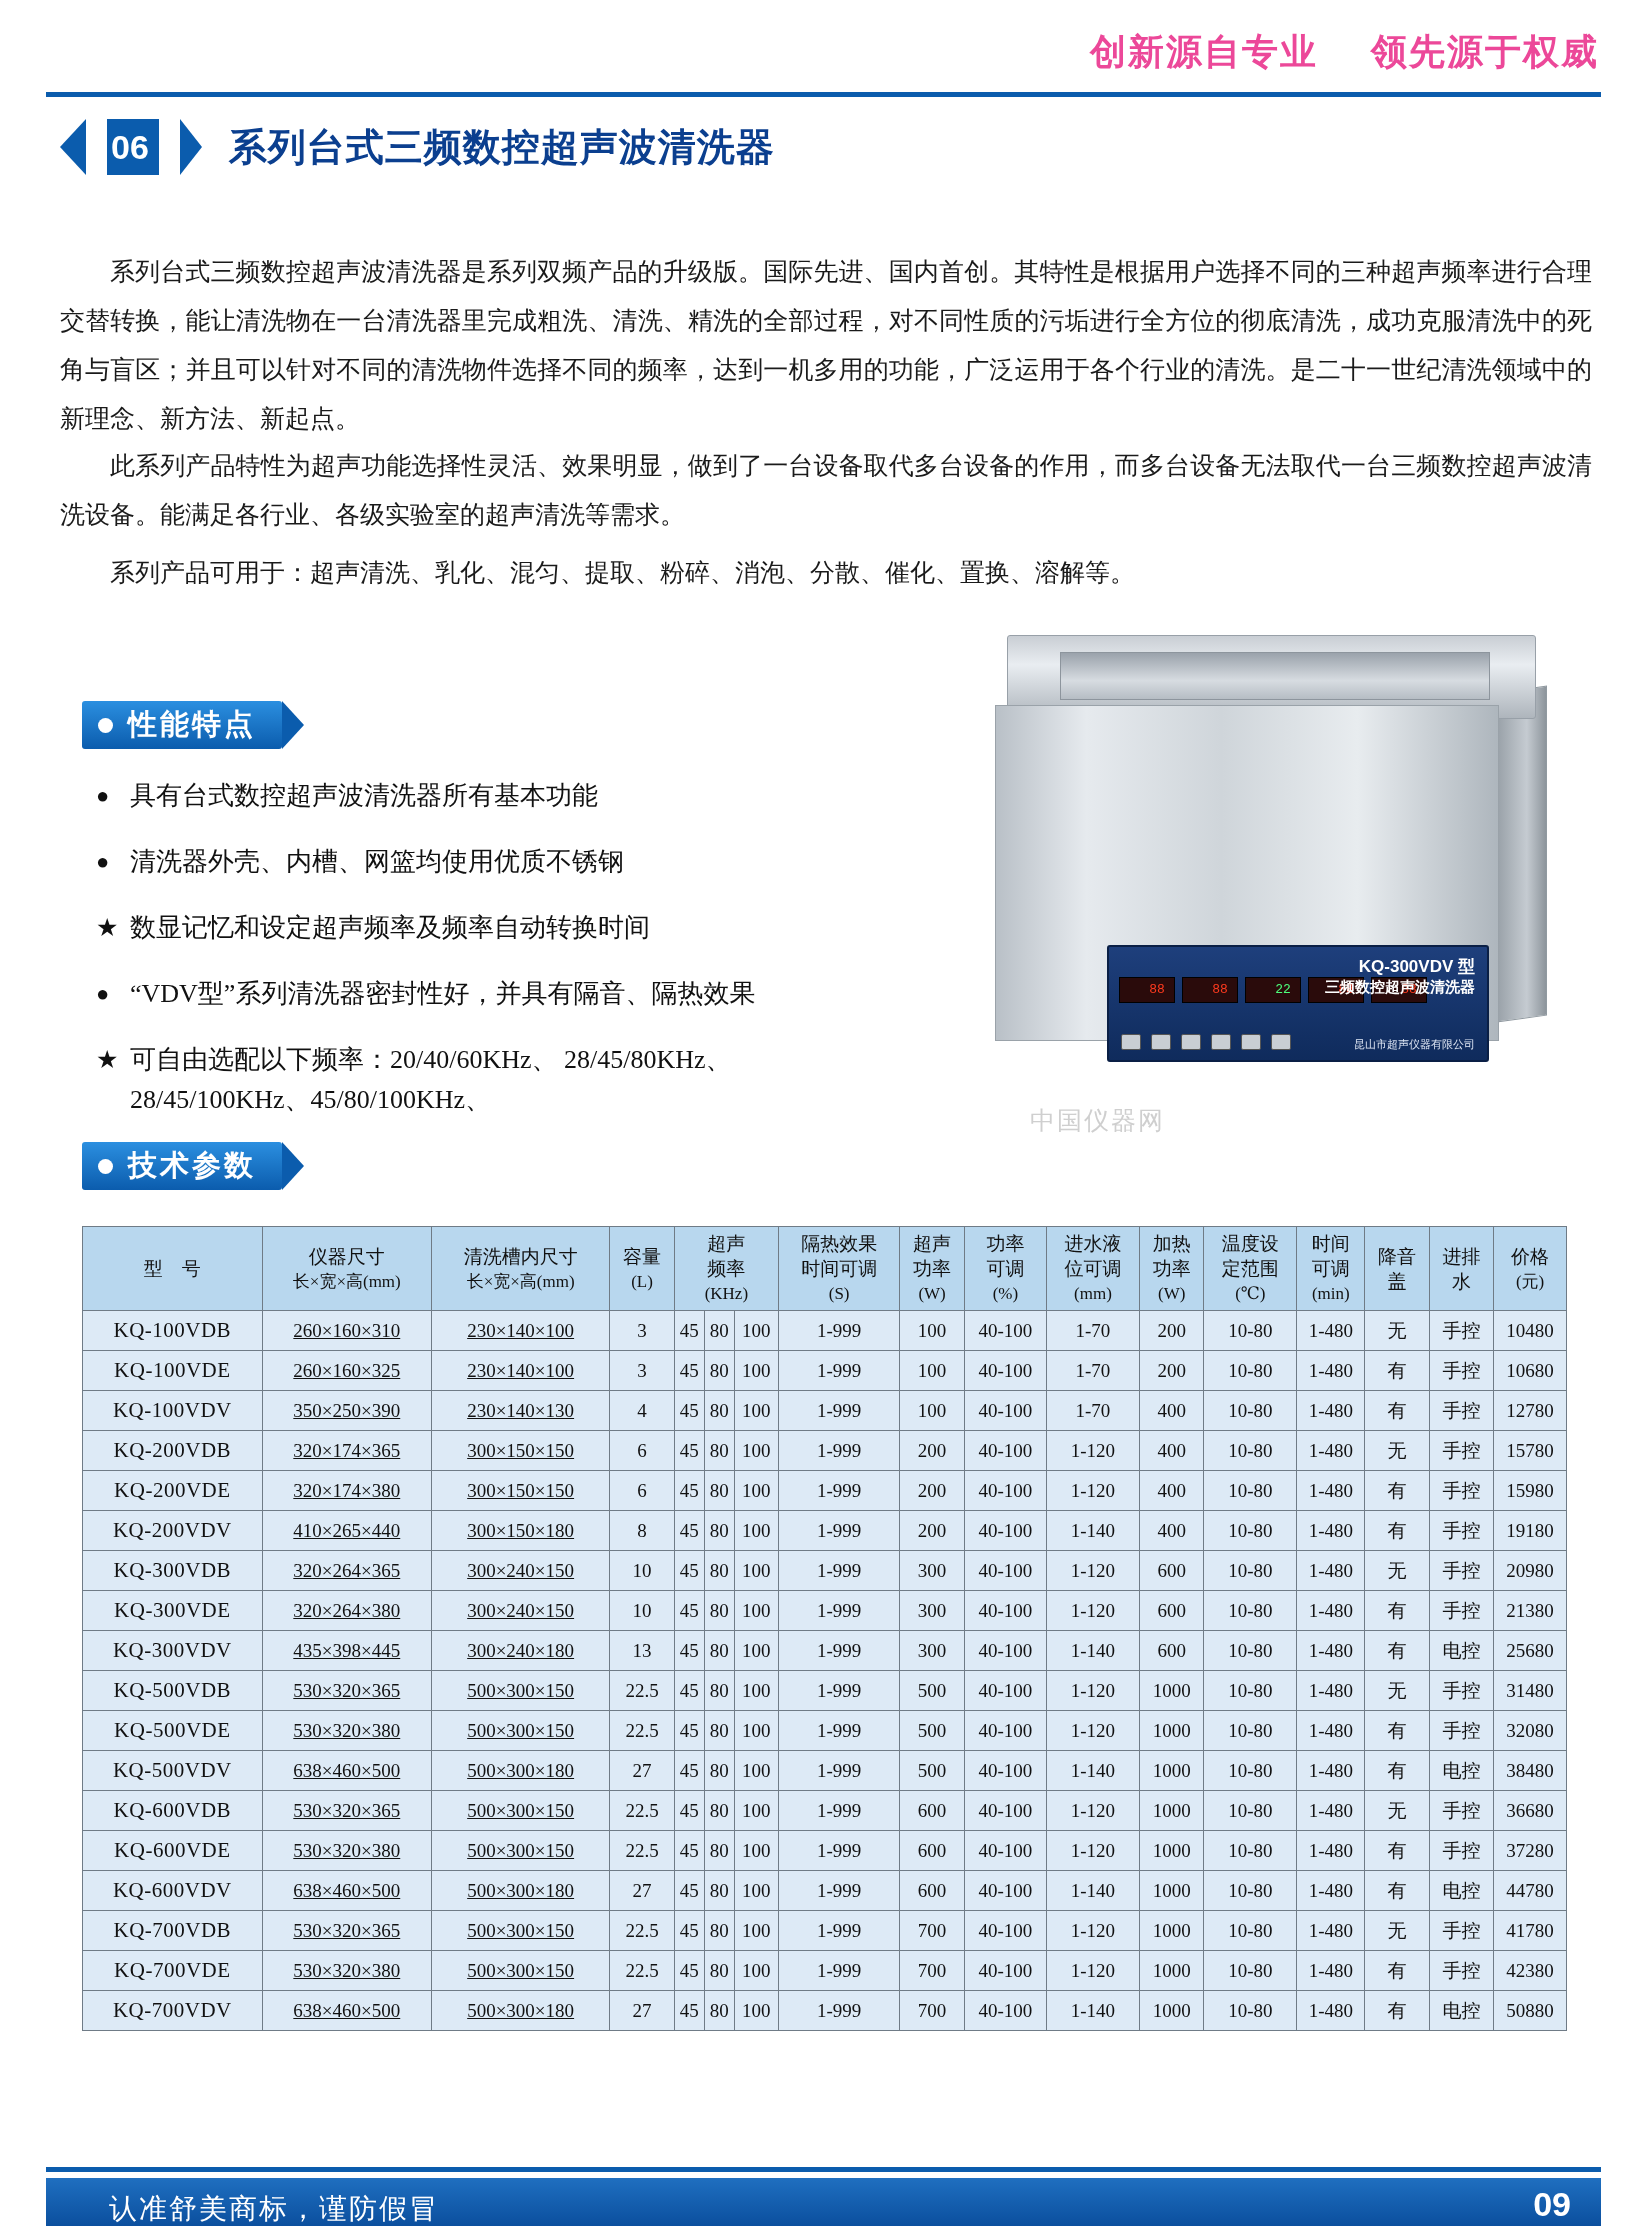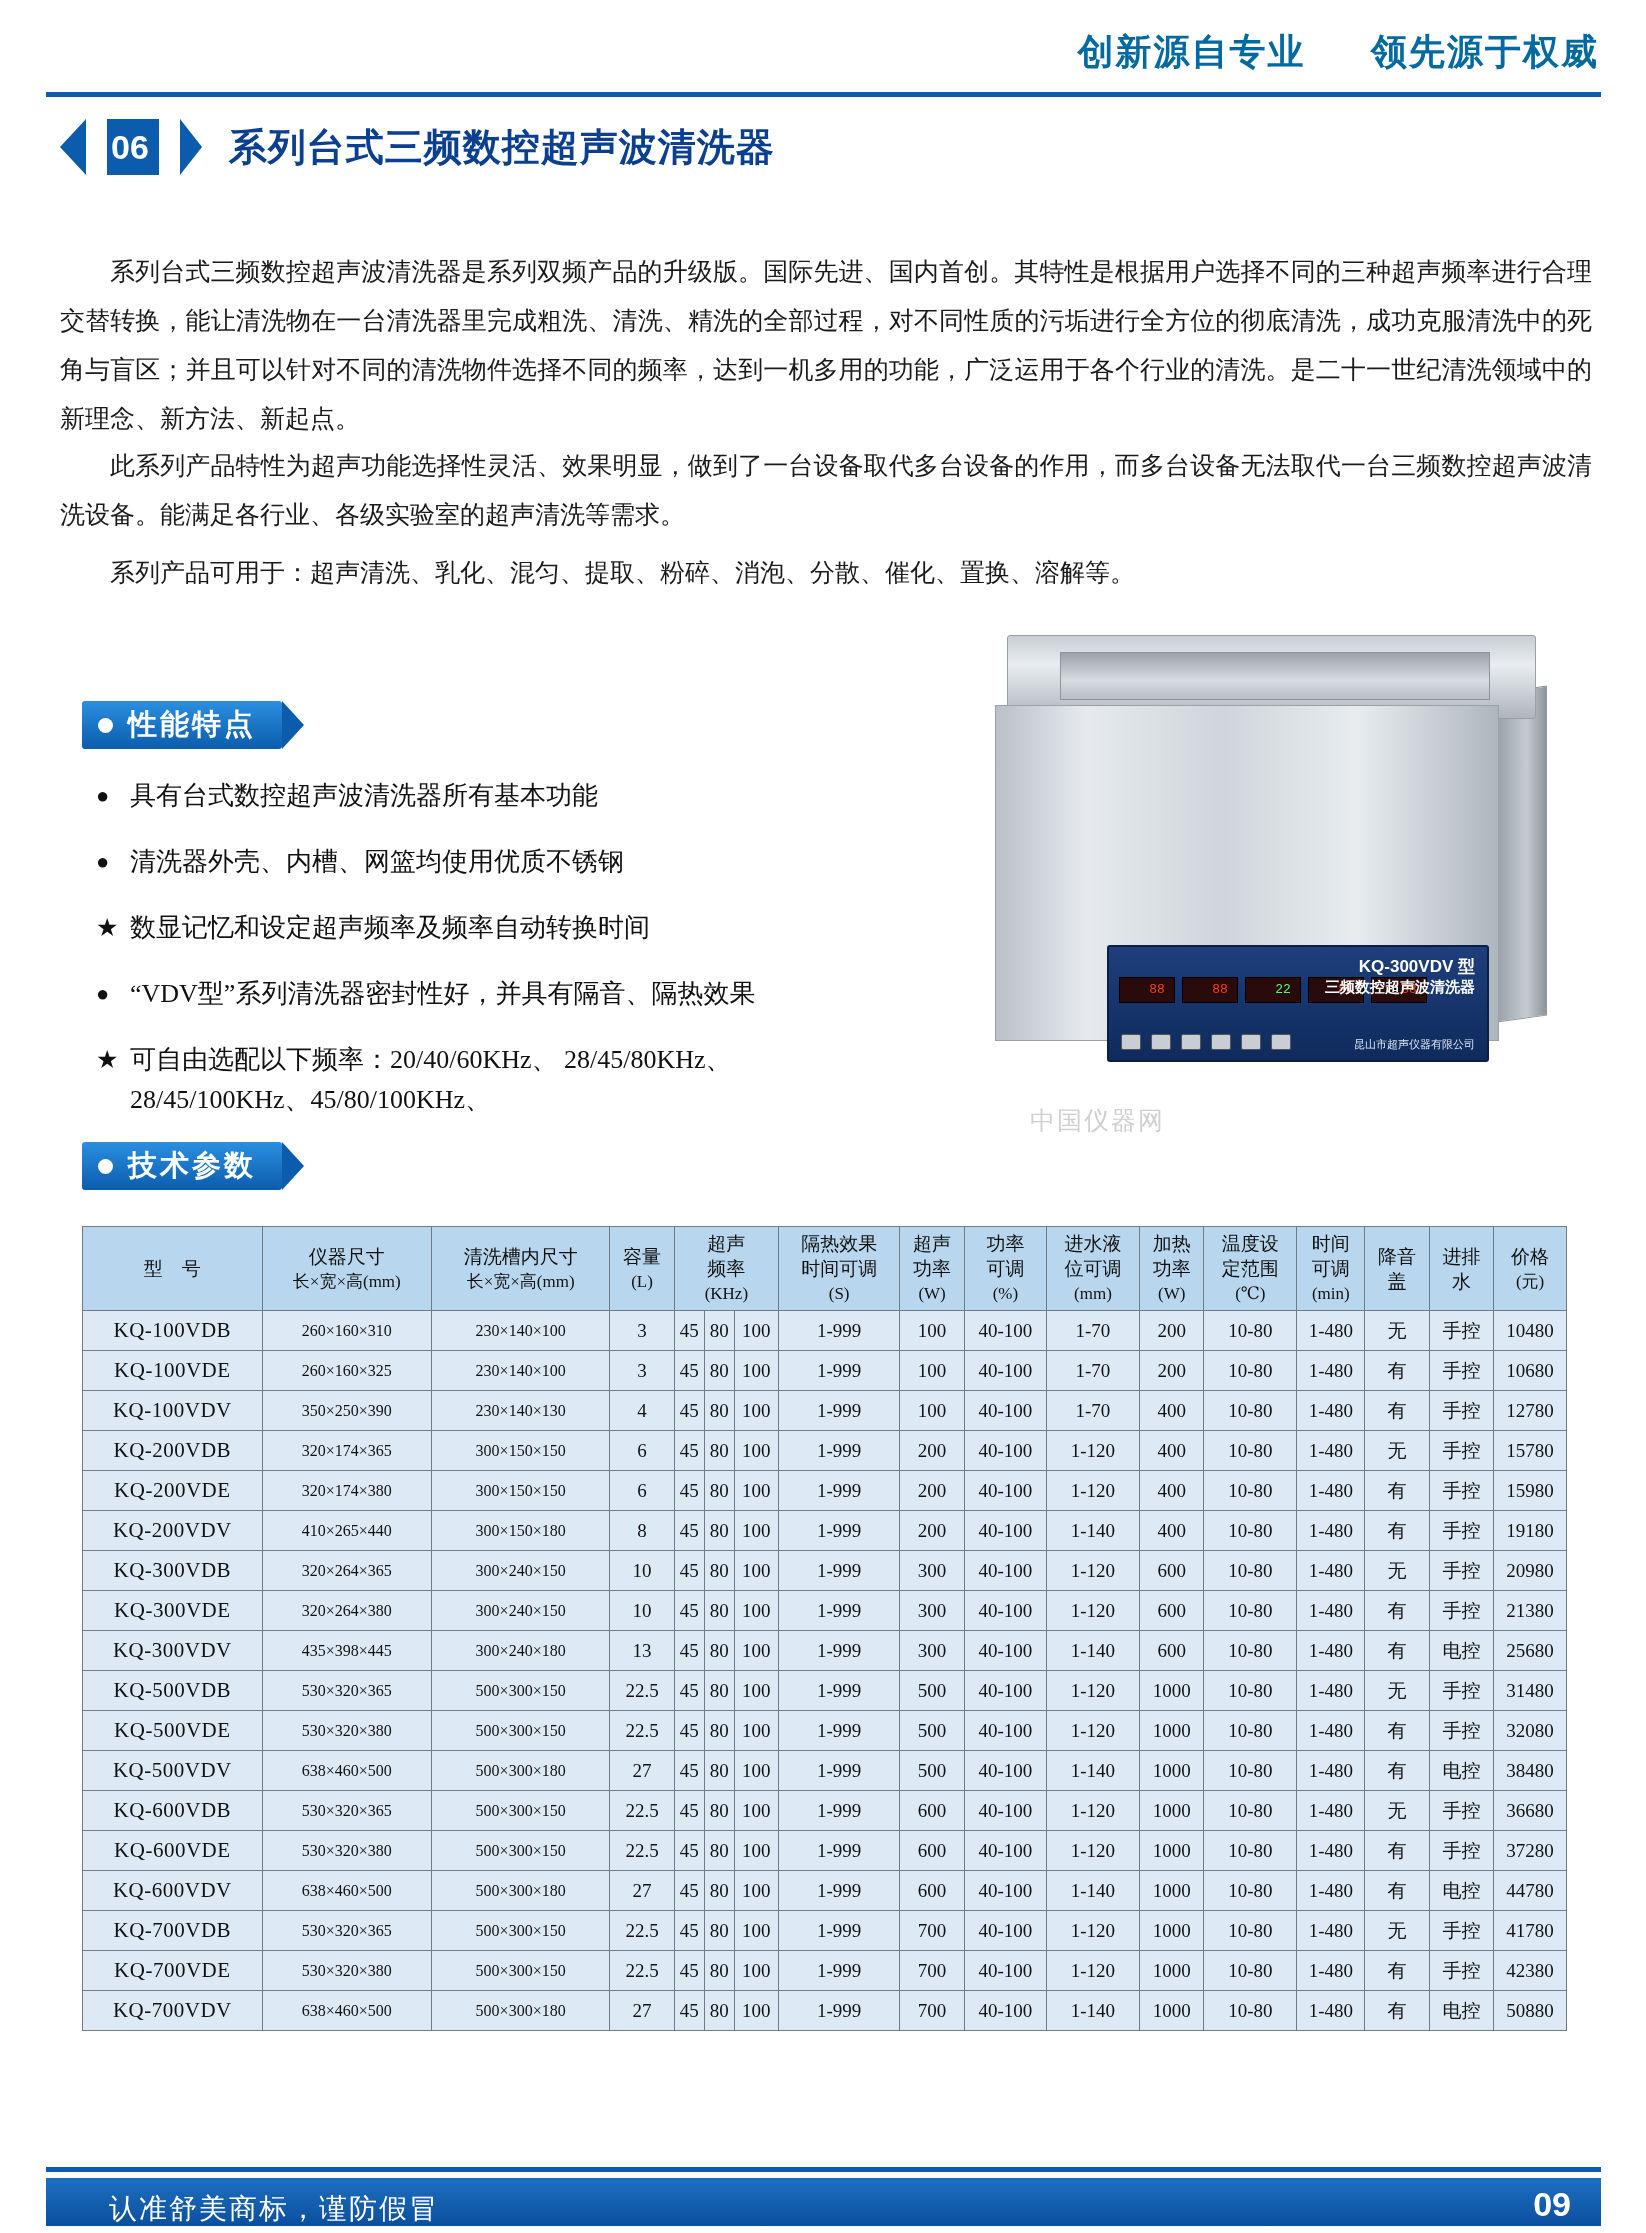--- a/index.html
+++ b/index.html
@@ -10,23 +10,23 @@
     color:#111;
     position:relative;
     overflow:hidden;
   }
   
   .page-header{
     position:absolute;top:0;left:0;width:1647px;height:109px;
   }
   .header-slogan{
     position:absolute;right:48px;top:28px;
-    font-size:36px;font-weight:bold;color:#0369a1;
+    font-size:36px;font-weight:bold;color:#ec4899;
     letter-spacing:2px;
-    font-family:Liberation Mono, monospace;
+    font-family:Liberation Serif, serif;
   }
   .header-slogan span{margin-left:42px;}
   .header-rule{
     position:absolute;left:46px;top:92px;width:1555px;height:5px;
     background:#0b5cad;
   }
   
   .sec-title-wrap{
     position:absolute;left:60px;top:119px;height:56px;
     display:flex;align-items:center;gap:21px;
@@ -162,21 +162,21 @@
     background:#b8d7ee;
     font-size:19px;
     line-height:25px;
     font-weight:normal;
     padding:4px 2px;
     height:auto;
   }
   thead th .hl{display:block;}
   thead th .hl.small{font-size:17px;}
   td.model{font-size:21px;letter-spacing:0.5px;}
-  td.dim{font-size:16px;}
+  td.dim{font-size:19px;text-decoration:underline;}
   
   .footer-bar{
     position:absolute;left:0;bottom:0;width:1647px;height:78px;
   }
   .footer-rule{
     position:absolute;left:46px;bottom:62px;width:1555px;height:5px;background:#0b5cad;
   }
   .footer-blue{
     position:absolute;left:46px;bottom:8px;width:1555px;height:48px;
     background:linear-gradient(180deg,#1f6fc0 0%,#0b4f9e 100%);

